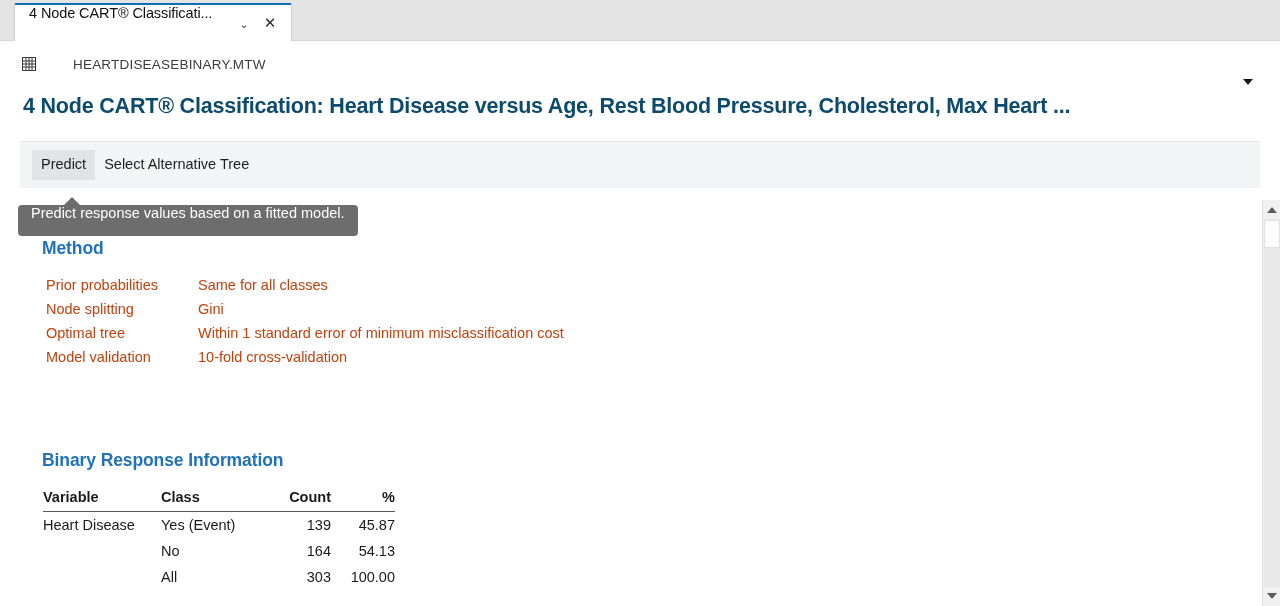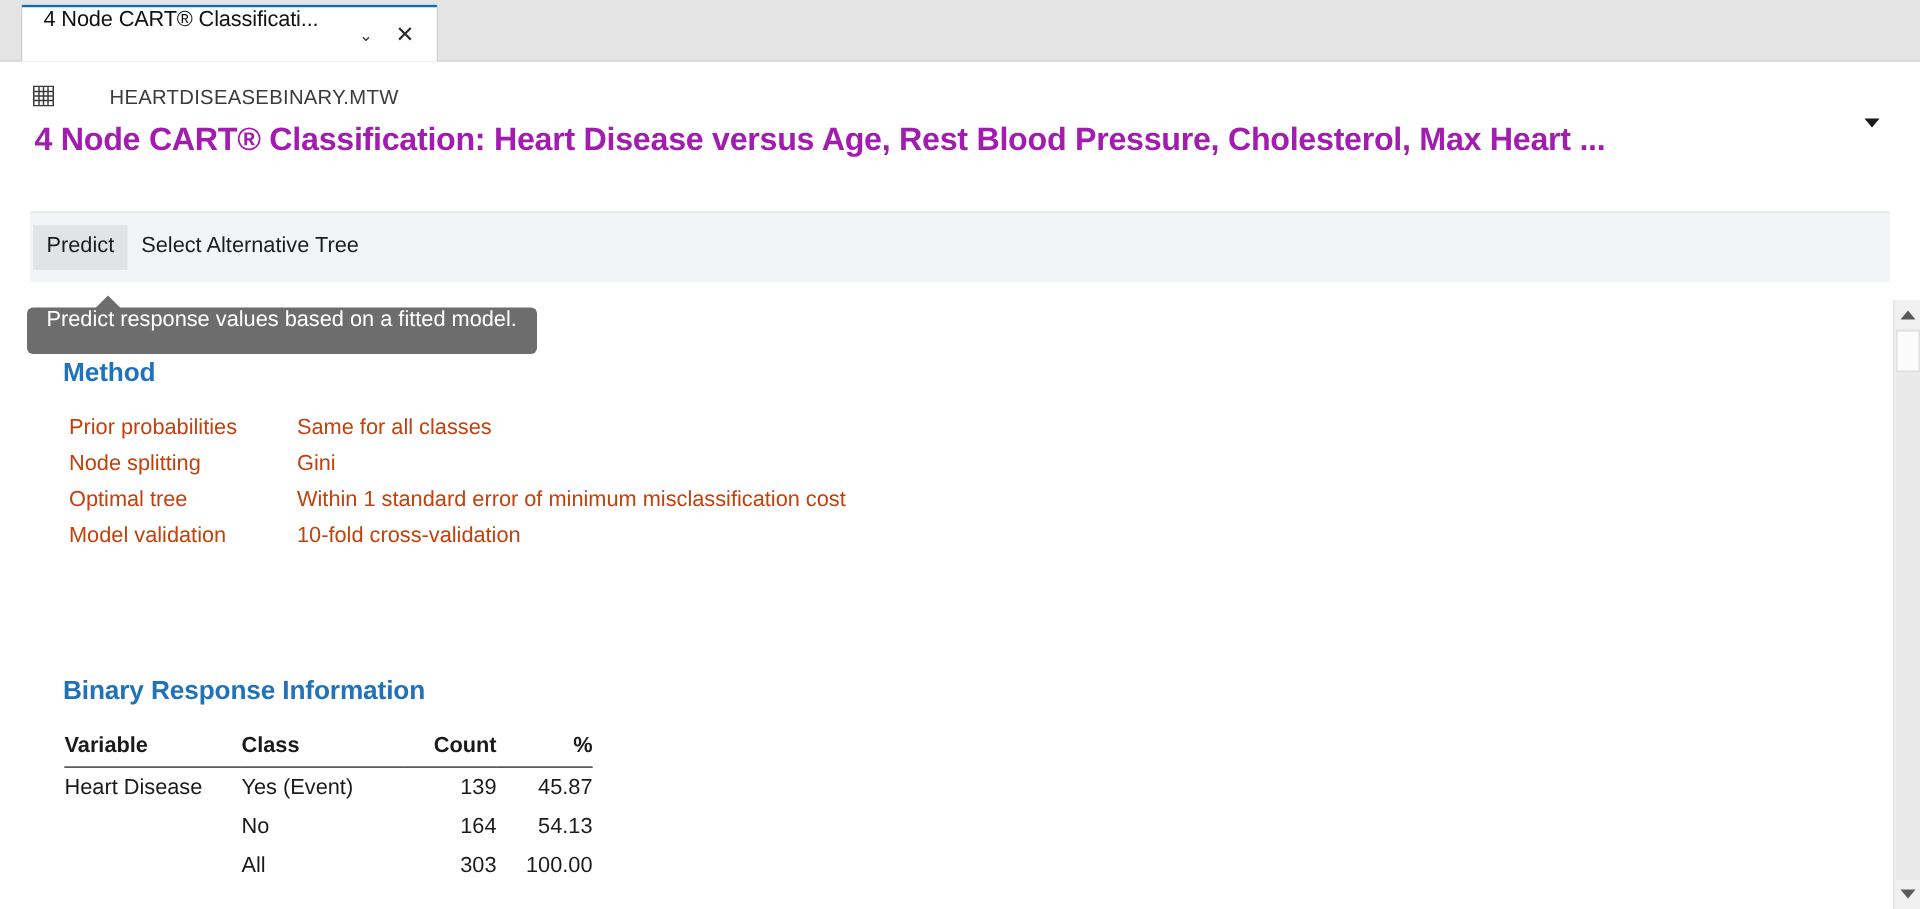--- a/index.html
+++ b/index.html
@@ -98,24 +98,24 @@
     font-size: 13.5px;
     color: #3b3b3b;
     letter-spacing: 0.2px;
     margin-left: 28px;
   }
 
   
   .report-title {
     position: absolute;
     left: 23px;
-    top: 81px;
+    top: 94px;
     font-size: 21.5px;
     font-weight: bold;
-    color: #a21caf;
+    color: #0c4a6e;
     white-space: nowrap;
     letter-spacing: -0.2px;
   }
   .title-caret {
     position: absolute;
     right: 24px;
     top: 73px;
     width: 16px;
     height: 16px;
     cursor: pointer;
@@ -138,21 +138,21 @@
     font-size: 14.5px;
     color: #1d1d1d;
     padding: 7px 9px 8px 9px;
     cursor: pointer;
     white-space: nowrap;
     line-height: 1;
   }
   .tb-item.active {
     background: #e2e3e6;
   }
-  .tb-item:first-child { margin-left: 2px; text-align: right; }
+  .tb-item:first-child { margin-left: 12px; text-align: right; }
 
   
   .tooltip {
     position: absolute;
     left: 18px;
     top: 205px;
     height: 31px;
     background: #6d6d6d;
     border-radius: 4px;
     display: flex;

